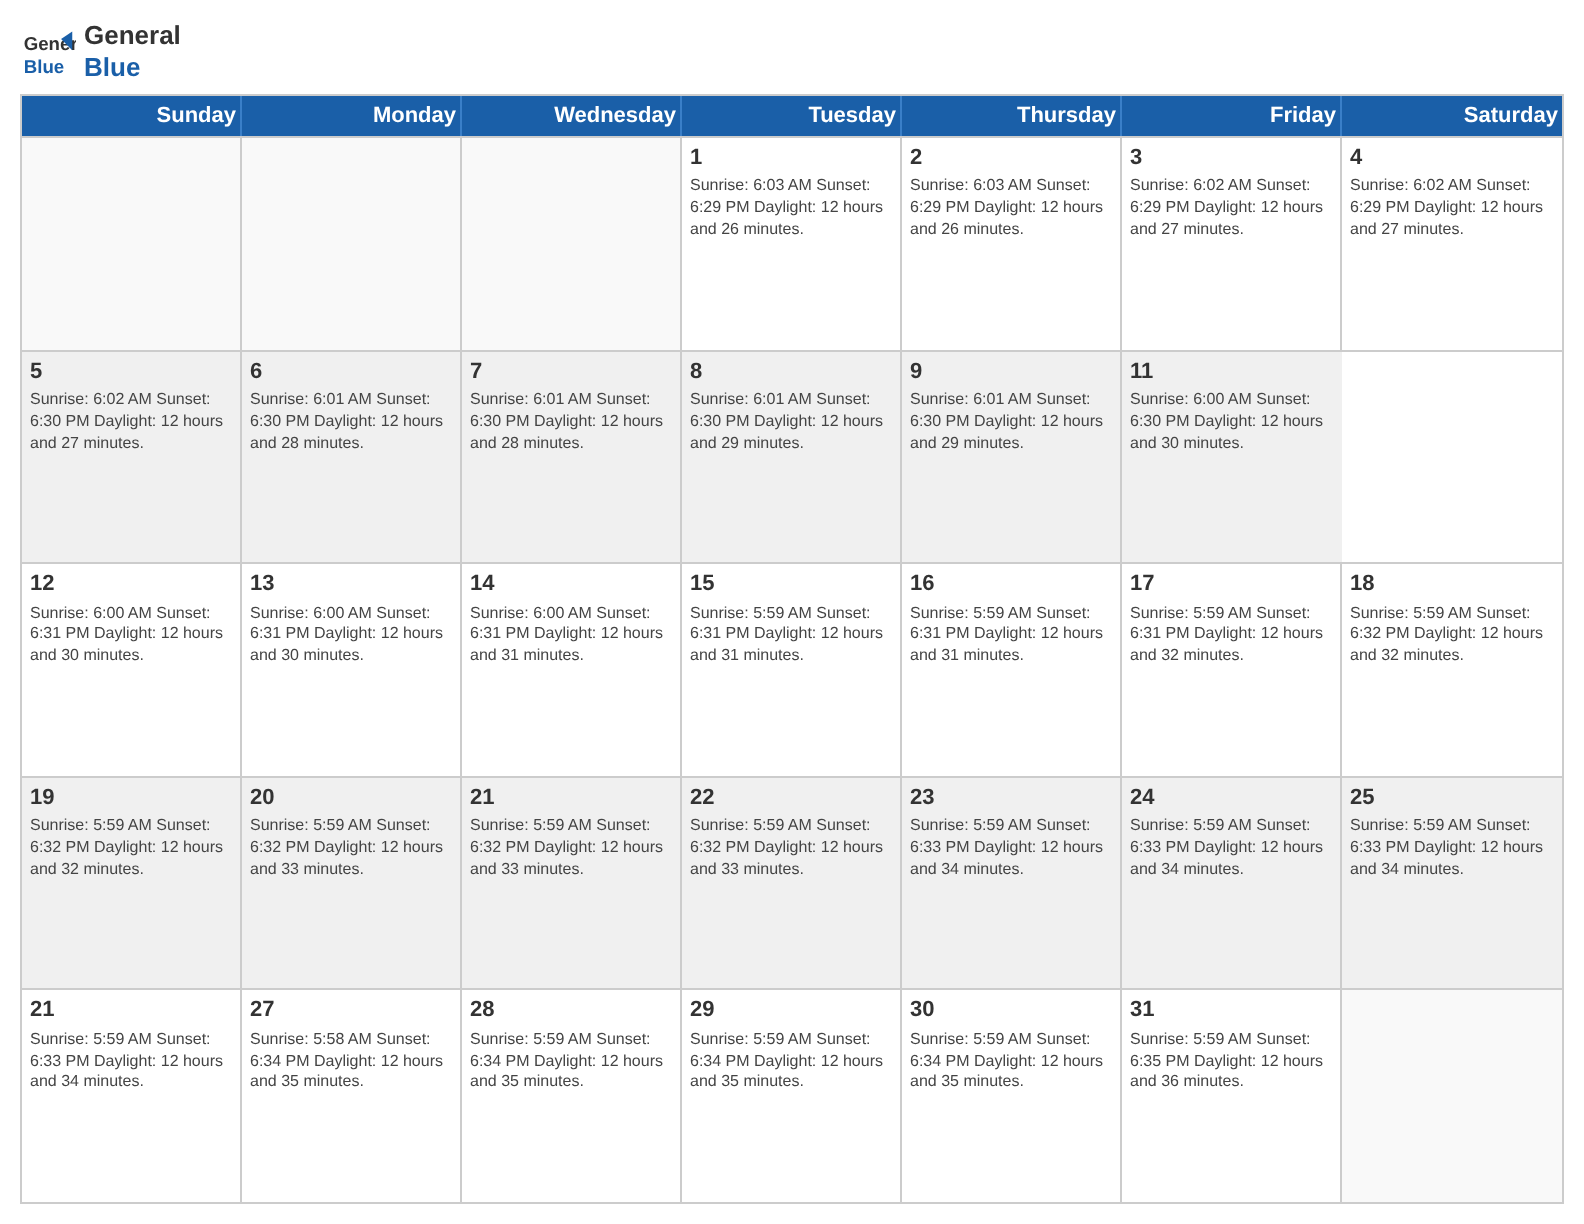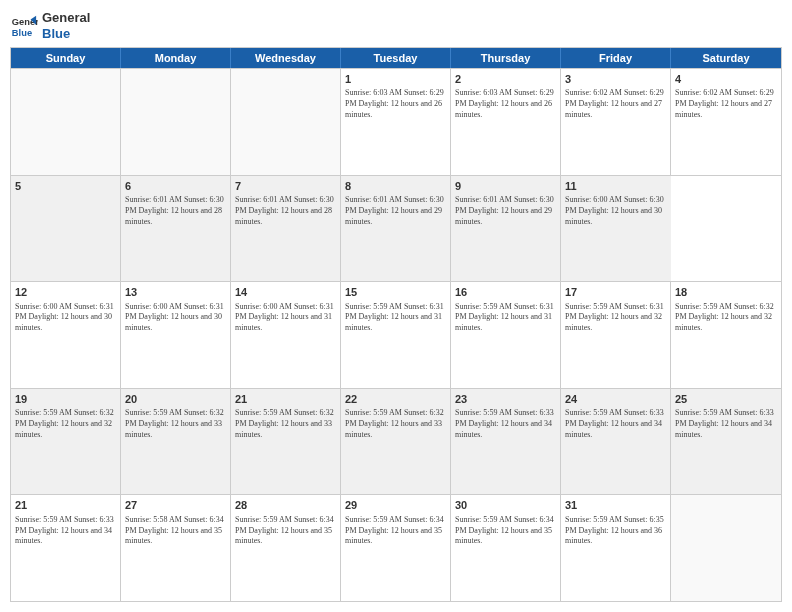--- a/index.html
+++ b/index.html
@@ -53,22 +53,22 @@
     }
     .cal-header-row {
       display: grid;
       grid-template-columns: repeat(7, 1fr);
       background: #1a5fa8;
     }
     .cal-header-cell {
       color: #fff;
       font-size: 11px;
       font-weight: bold;
-      text-align: center;
-      padding: 4px 16px;
+      text-align: right;
+      padding: 4px 2px;
       border-right: 1px solid #3a7fc8;
     }
     .cal-header-cell:last-child { border-right: none; }
     .cal-body {
       flex: 1;
       display: flex;
       flex-direction: column;
     }
     .cal-row {
       flex: 1;
@@ -89,21 +89,20 @@
     .day-num {
       font-size: 11px;
       font-weight: bold;
       color: #333;
       margin-bottom: 2px;
     }
     .cell-info {
       font-size: 8px;
       color: #444;
       line-height: 1.35;
-      font-family: Liberation Serif, serif;
     }
     .alt-row .cal-cell {
       background: #f0f0f0;
     }
   </style>
 </head>
 <body>
 
 <div class="page">
   <div class="header">
@@ -164,20 +163,24 @@
             <div class="day-num">4</div>
             <div class="cell-info">Sunrise: 6:02 AM
 Sunset: 6:29 PM
 Daylight: 12 hours
 and 27 minutes.</div>
           </div>
         </div>
         <div class="cal-row alt-row">
           <div class="cal-cell">
             <div class="day-num">5</div>
+            <div class="cell-info">Sunrise: 6:02 AM
+Sunset: 6:30 PM
+Daylight: 12 hours
+and 27 minutes.</div>
           </div>
           <div class="cal-cell">
             <div class="day-num">6</div>
             <div class="cell-info">Sunrise: 6:01 AM
 Sunset: 6:30 PM
 Daylight: 12 hours
 and 28 minutes.</div>
           </div>
           <div class="cal-cell">
             <div class="day-num">7</div>

